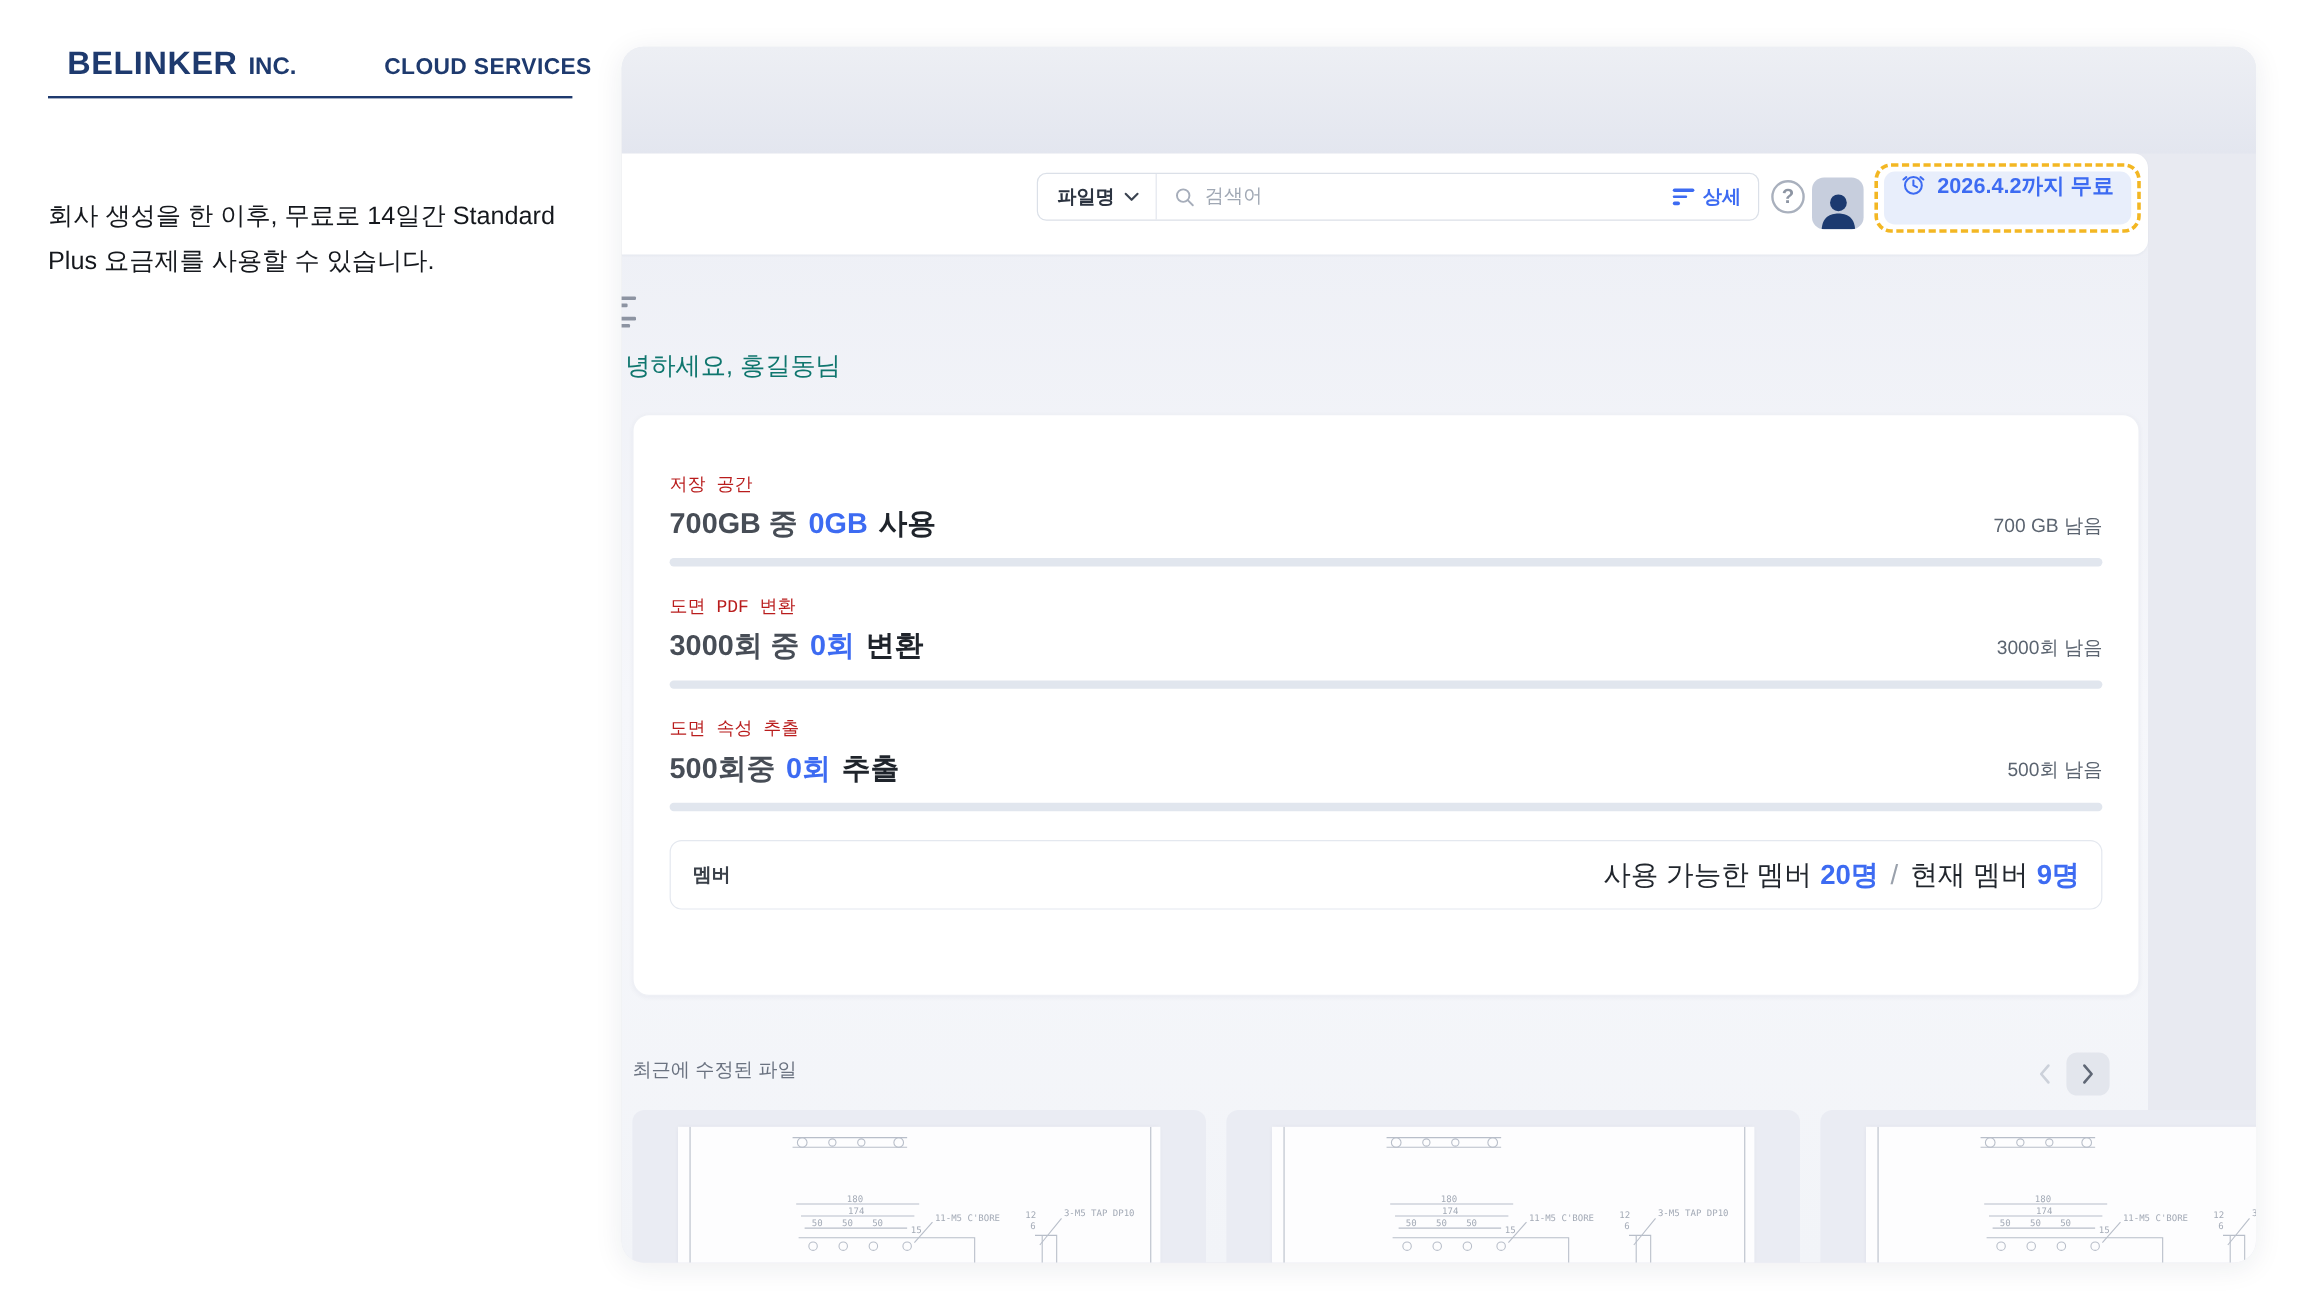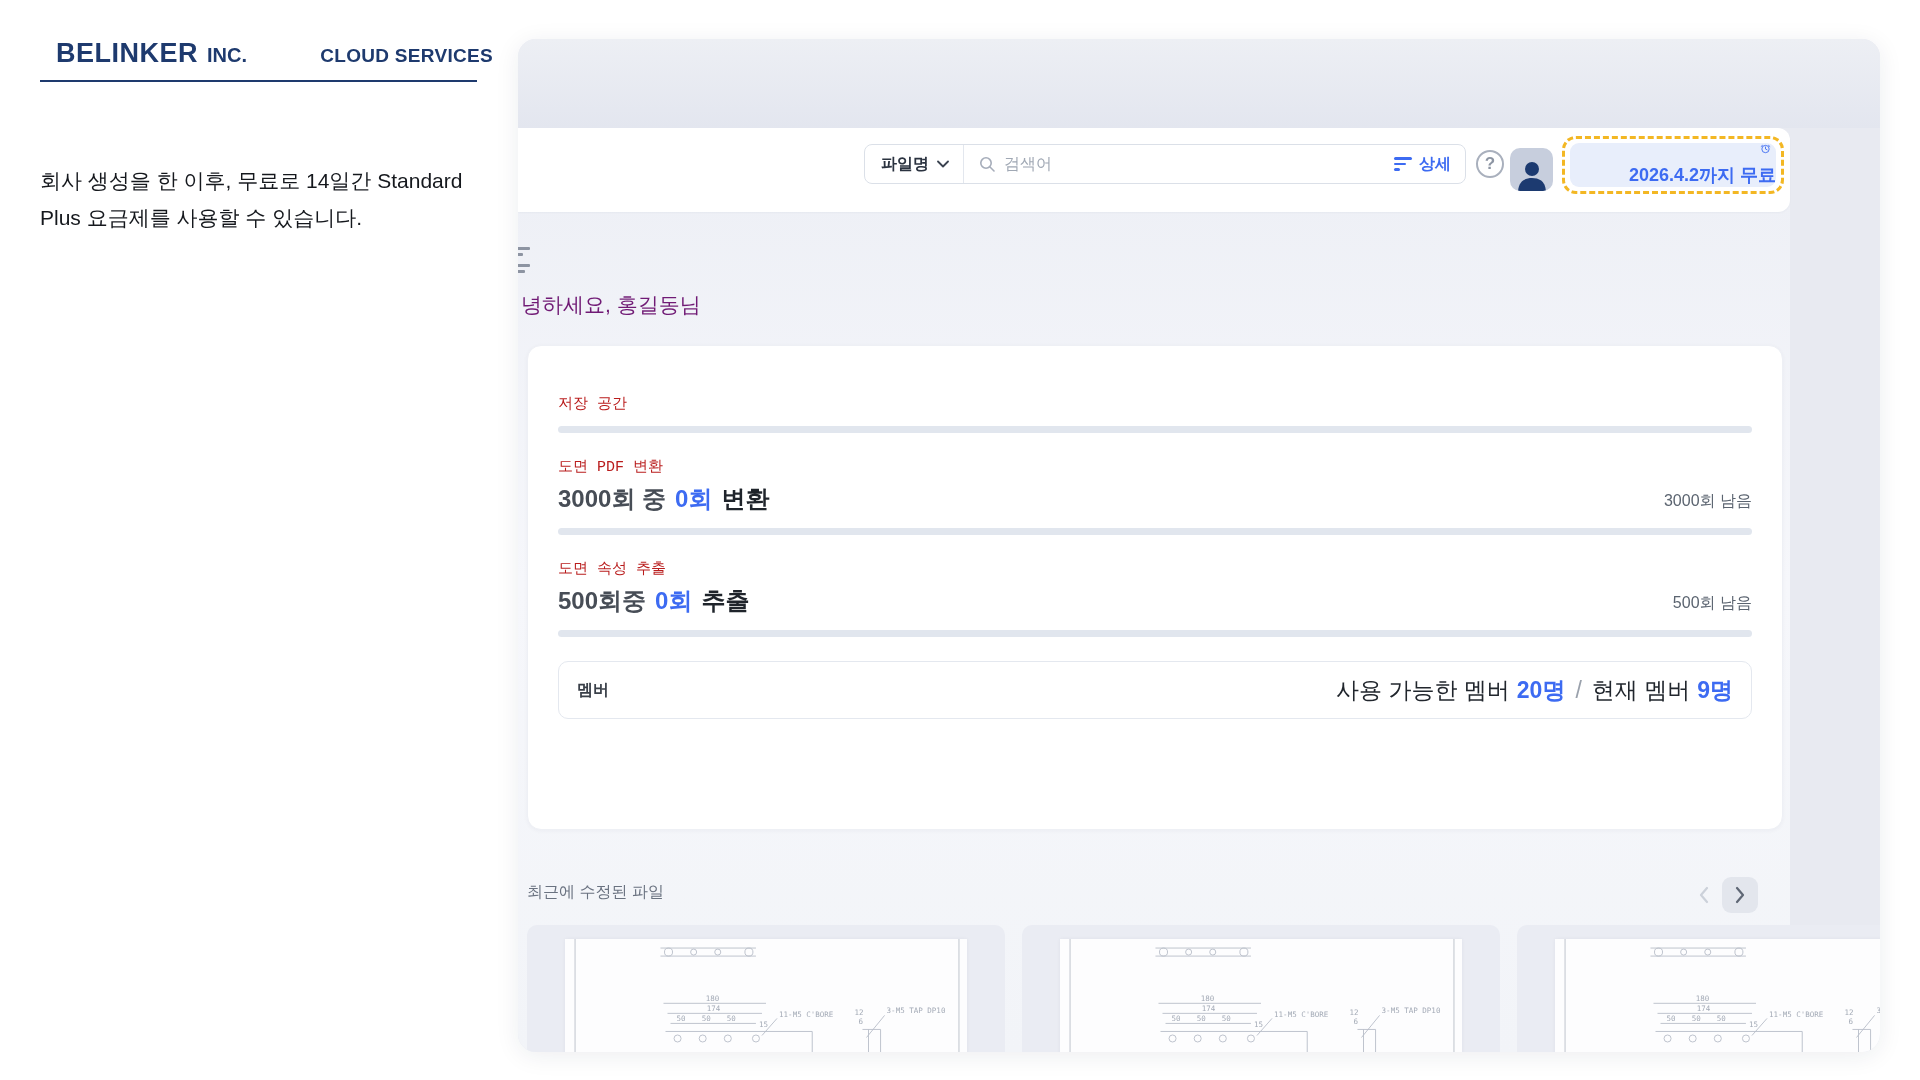--- a/index.html
+++ b/index.html
@@ -51,31 +51,31 @@
               border:2px solid #a9b0bd; color:#8d95a3; font-size:17px; font-weight:700;
               display:flex; align-items:center; justify-content:center; cursor:pointer; background:#fff; }
   .avatar { position:absolute; left:992px; top:20px; width:43px; height:43px; border-radius:10px;
             background:#c7cedd; display:flex; align-items:flex-end; justify-content:center;
             overflow:hidden; cursor:pointer; }
 
   .free-badge-outline { position:absolute; left:1044px; top:8px; width:222px; height:58px;
                         border:3px dashed #f3b723; border-radius:14px; padding:4px 5px;
                         display:flex; align-items:center; justify-content:center; cursor:pointer; }
   .free-badge { background:#e8eefb; border-radius:9px; width:100%; height:100%;
-                display:flex; align-items:flex-end; justify-content:center; gap:9px;flex-direction:column; }
+                display:flex; align-items:flex-start; justify-content:center; gap:9px; }
   .free-badge-text { font-size:18px; font-weight:700; color:#3d6bf2; }
 
   
   .fragment { position:absolute; left:-6px; top:206px; width:22px; height:34px; }
   .fragment i { display:block; background:#8d94a2; border-radius:1px; }
   .fragment i:nth-child(1){ width:16px; height:3px; margin:2px 0 3px 2px; }
   .fragment i:nth-child(2){ width:9px;  height:3px; margin:0 0 8px 2px; }
   .fragment i:nth-child(3){ width:16px; height:3px; margin:0 0 3px 2px; }
   .fragment i:nth-child(4){ width:11px; height:3px; margin-left:2px; }
-  .greeting { position:absolute; left:3px; top:252px; font-size:21px; font-weight:500; color:#701a75; }
+  .greeting { position:absolute; left:3px; top:252px; font-size:21px; font-weight:500; color:#0f766e; }
 
   
   .plan-card { position:absolute; left:9px; top:306px; width:1256px; height:485px; background:#ffffff;
                border:1px solid #eef0f5; border-radius:14px; box-shadow:0 1px 4px rgba(25,35,70,0.04);
                padding:24px 30px 22px 30px; }
   .plan-header { display:flex; justify-content:space-between; align-items:center; height:46px; }
   .plan-title { display:flex; align-items:baseline; gap:12px; }
   .plan-name { font-size:29px; font-weight:700; color:#8aa3f0; letter-spacing:0.2px; }
   .plan-suffix { font-size:20px; font-weight:500; color:#9aa1ac; }
   .change-plan-btn { height:40px; padding:0 20px; border:none; border-radius:8px; background:#3d6bf2;
@@ -185,20 +185,28 @@
       <i></i>
       <i></i>
       <i></i>
     </div>
   <div class="greeting">녕하세요, 홍길동님</div>
 
   <div class="plan-card">
 
     <div class="usage-row">
       <div class="usage-label">저장 공간</div>
+      <div class="usage-line">
+        <div class="usage-value">
+          <span>700GB 중</span>
+          <span class="usage-highlight">0GB</span>
+          <span class="usage-suffix">사용</span>
+        </div>
+        <div class="usage-remaining">700 GB 남음</div>
+      </div>
       <div class="progress-track">
         <div class="progress-fill" style="width: 0%;"></div>
       </div>
     </div>
 
     <div class="usage-row">
       <div class="usage-label">도면 PDF 변환</div>
       <div class="usage-line">
         <div class="usage-value">
           <span>3000회 중</span>

